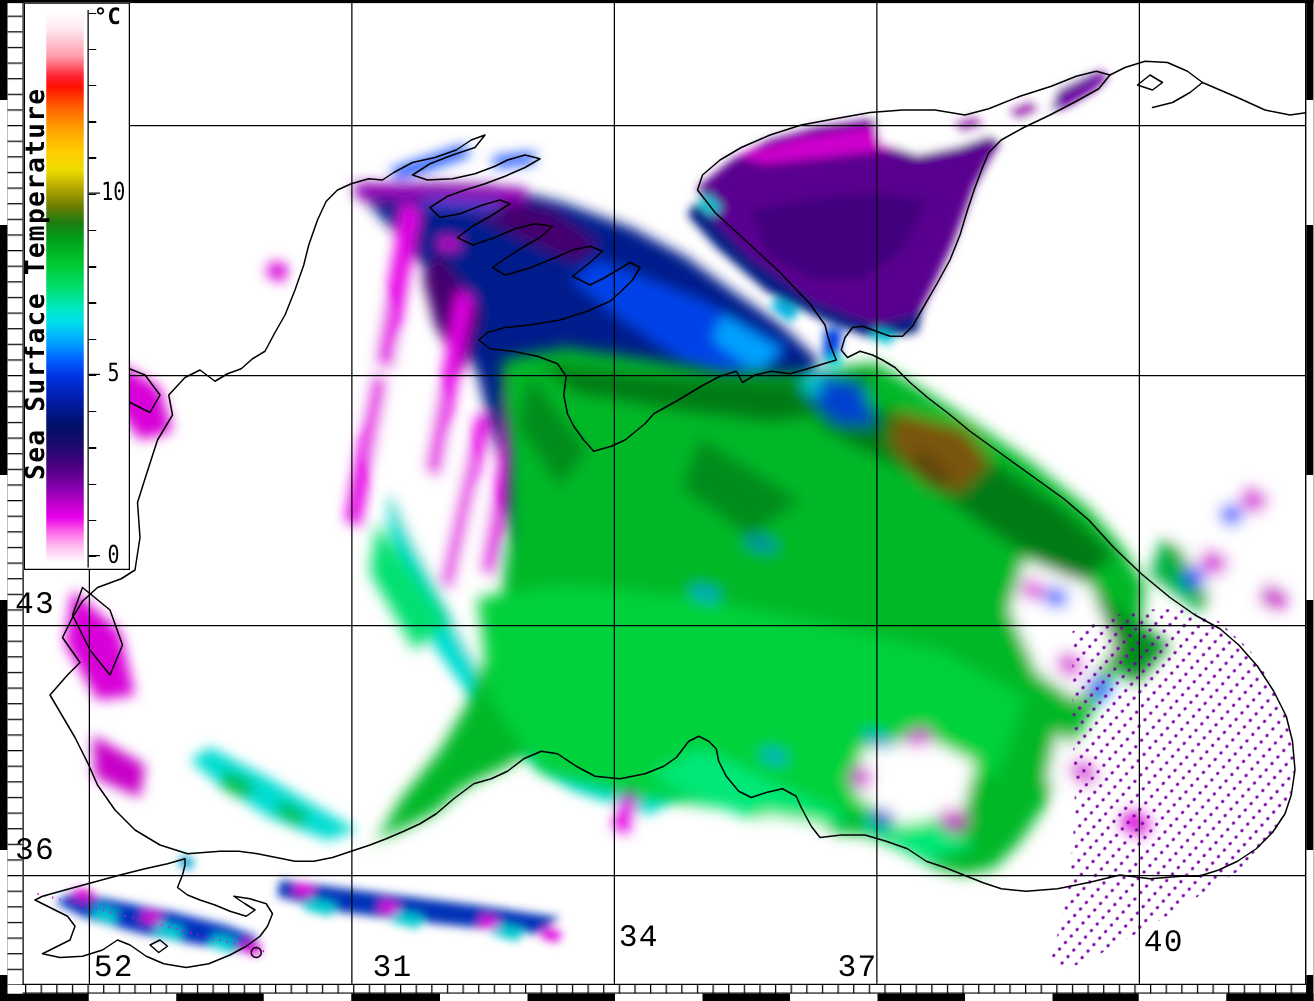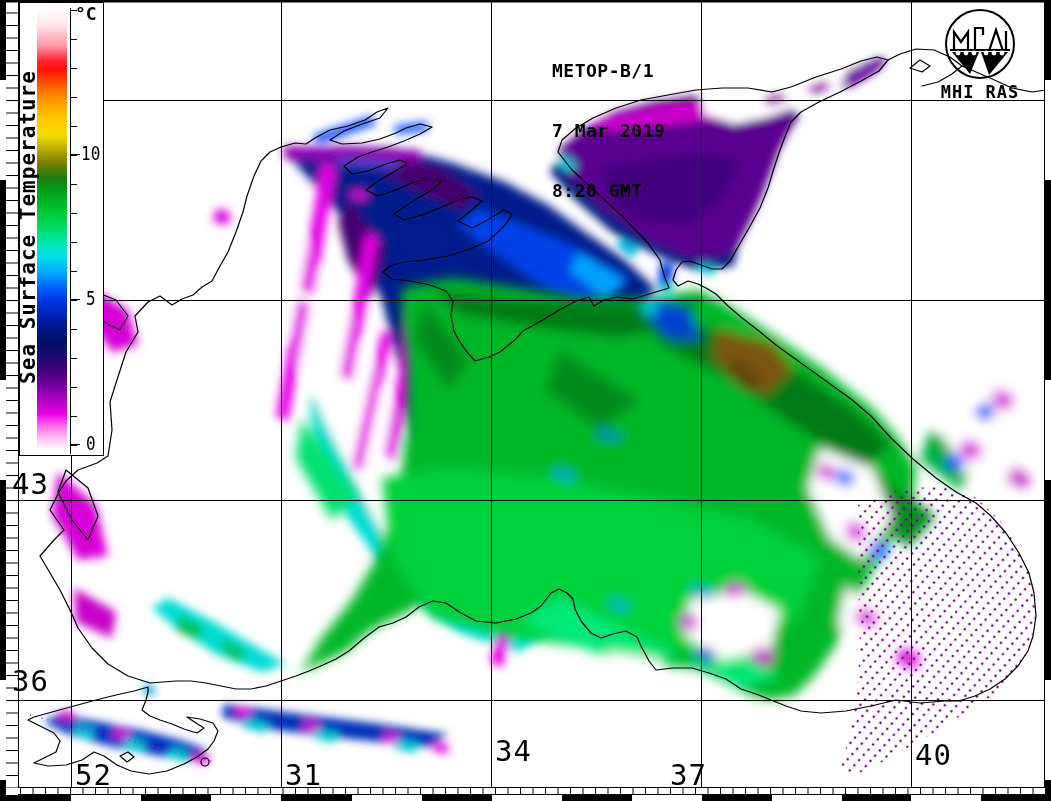--- a/index.html
+++ b/index.html
@@ -1,19 +1,19 @@
 <!DOCTYPE html>
 <html><head>
 <meta charset="utf-8">
 <style>
   html,body{margin:0;padding:0;background:#fff;}
   #page{position:relative;width:1051px;height:801px;background:#fff;overflow:hidden;
         font-family:"DejaVu Sans Mono","Liberation Mono",monospace;color:#000;}
   #basemap{position:absolute;left:0;top:0;}
-  .coordlabel{position:absolute;font-size:29px;font-weight:500;letter-spacing:1px;line-height:22px;}
+  .coordlabel{position:absolute;font-size:25px;font-weight:500;letter-spacing:1px;line-height:22px;font-family:Liberation Mono, monospace;}
   
   #legend{position:absolute;left:19px;top:2px;width:83px;height:452px;background:#fff;border:1px solid #000;}
   #legend-gradient{position:absolute;left:17px;top:5px;width:30px;height:441px;
     background:linear-gradient(to bottom,
       #ffffff 0%, #ffe9ef 3.5%, #ff9aaa 8.5%, #ff2233 12%, #ff1100 14%,
       #ff6600 18%, #ff9900 21%, #ffcc00 25.5%, #eedd00 29%, #b0a400 32.5%,
       #6e7e00 35.5%, #1e7c10 38.5%, #00a018 41.5%, #00c830 46%, #00e070 50.5%,
       #00e8c0 54%, #00e0ea 56.5%, #00a8ff 60%, #0060ff 63.5%, #0032e0 66.5%,
       #001ca6 71%, #001066 75.5%, #1e0a6e 79%, #46007e 82.5%, #7a00a4 86%,
       #b400c6 89%, #ea00ea 92%, #ff72e8 95%, #ffc2f2 97.5%, #fff8fd 100%);}
@@ -243,44 +243,23 @@
   <div class="majortick" style="top:151px"></div>
   <div class="majortick" style="top:296px"></div>
   <div class="majortick" style="top:441px"></div>
   <span class="legend-ticklabel" style="top:140px">10</span>
   <span class="legend-ticklabel" style="top:285px;left:66px">5</span>
   <span class="legend-ticklabel" style="top:430px;left:66px">0</span>
   <div id="legend-unit">°C</div>
   <div id="legend-title">Sea Surface Temperature</div>
 </div>
 
-<div id="header-block">
-  <div>METOP-B/1</div>
-  <div>7 Mar 2019</div>
-  <div>8:20 GMT</div>
-</div>
-
-<div id="logo">
-  <svg width="84" height="78" viewBox="0 0 84 78">
-    <circle cx="42" cy="40" r="34" fill="none" stroke="#000" stroke-width="2"></circle>
-    <line x1="12" y1="46" x2="72" y2="46" stroke="#000" stroke-width="2"></line>
-    <path d="M14,48 L41,48 L32,70 Z" fill="#000"></path>
-    <path d="M43,48 L70,48 L51,71 Z" fill="#000"></path>
-    <circle cx="20" cy="49" r="2.4" fill="#fff"></circle>
-    <circle cx="28" cy="49" r="2.4" fill="#fff"></circle>
-    <circle cx="36" cy="49" r="2.4" fill="#fff"></circle>
-    <circle cx="48" cy="49" r="2.4" fill="#fff"></circle>
-    <circle cx="56" cy="49" r="2.4" fill="#fff"></circle>
-    <circle cx="64" cy="49" r="2.4" fill="#fff"></circle>
-    <path d="M16,44 V28 L23,38 L30,28 V44 M37,44 V24 M37,24 H45 M45,24 V30 M52,44 L58,26 L64,44 M68,44 V28" fill="none" stroke="#000" stroke-width="2.2" stroke-linecap="square"></path>
-  </svg>
-  <div id="logo-name">MHI RAS</div>
-</div>
+
 
 <div class="coordlabel" style="left:12px;top:473px">43</div>
 <div class="coordlabel" style="left:12px;top:670px">36</div>
 <div class="coordlabel" style="left:75px;top:764px">52</div>
-<div class="coordlabel" style="left:285px;top:764px">31</div>
+<div class="coordlabel" style="left:298px;top:764px">31</div>
 <div class="coordlabel" style="left:495px;top:740px">34</div>
 <div class="coordlabel" style="left:670px;top:764px">37</div>
 <div class="coordlabel" style="left:915px;top:744px">40</div>
 
 </div>
 
 </body></html>

